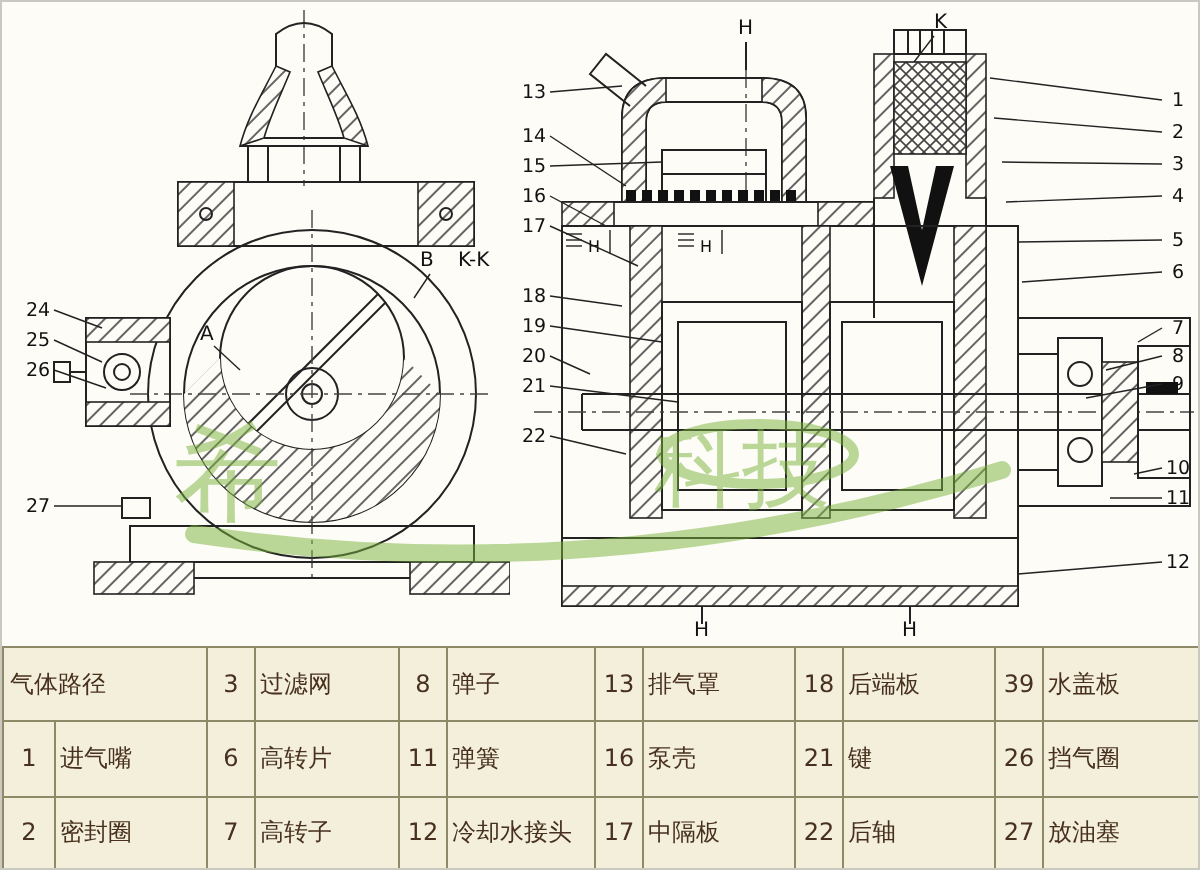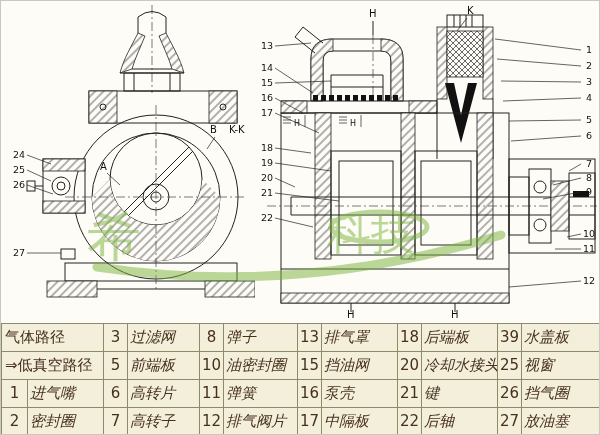--- a/index.html
+++ b/index.html
@@ -11,24 +11,24 @@
   .rv{left:254px;top:0;}
   .wm{left:78px;top:190px;pointer-events:none;}
   .ln{stroke:#222;fill:none;stroke-width:1;}
   .cl{stroke:#444;fill:none;stroke-width:0.7;stroke-dasharray:9 3 2 3;}
   .leader{stroke:#222;stroke-width:0.7;fill:none;}
   .callout{font-size:9.5px;fill:#111;text-anchor:middle;font-family:"DejaVu Sans",sans-serif;}
   .slabel{font-size:10px;fill:#111;font-family:"DejaVu Sans",sans-serif;}
   .slabel.sm{font-size:8px;}
   .legend{position:absolute;left:0;top:322px;width:600px;height:113px;border-collapse:collapse;
           table-layout:fixed;background:#f3efda;}
-  .legend td{border:1px solid #8e8966;font-size:15px;color:#47301d;white-space:nowrap;
+  .legend td{border:1px solid #8e8966;font-size:12px;color:#47301d;white-space:nowrap;
              overflow:hidden;padding:0 2px;height:21px;line-height:1.1;}
   td.num{text-align:center;padding:0;}
-  td.nm{text-align:left;font-style:italic;}
+  td.nm{text-align:left;}
   td.lbl{text-align:left;padding-left:3px;}
 </style>
 </head>
 <body>
 
 <div class="screen">
   <div class="draw-area">
 
     <svg class="lv" width="252" height="318" viewBox="0 0 252 318">
       <defs>
@@ -309,53 +309,40 @@
         <td class="num">8</td>
         <td class="nm">弹子</td>
         <td class="num">13</td>
         <td class="nm">排气罩</td>
         <td class="num">18</td>
         <td class="nm">后端板</td>
         <td class="num">39</td>
         <td class="nm">水盖板</td>
       </tr>
       <tr>
-        <td class="lbl" colspan="2">⇒低真空路径</td>
-        <td class="num">5</td>
-        <td class="nm">前端板</td>
-        <td class="num">10</td>
-        <td class="nm">油密封圈</td>
-        <td class="num">15</td>
-        <td class="nm">挡油网</td>
-        <td class="num">20</td>
-        <td class="nm">冷却水接头</td>
-        <td class="num">25</td>
-        <td class="nm">视窗</td>
-      </tr>
-      <tr>
         <td class="num">1</td>
         <td class="nm">进气嘴</td>
         <td class="num">6</td>
         <td class="nm">高转片</td>
         <td class="num">11</td>
         <td class="nm">弹簧</td>
         <td class="num">16</td>
         <td class="nm">泵壳</td>
         <td class="num">21</td>
         <td class="nm">键</td>
         <td class="num">26</td>
         <td class="nm">挡气圈</td>
       </tr>
       <tr>
         <td class="num">2</td>
         <td class="nm">密封圈</td>
         <td class="num">7</td>
         <td class="nm">高转子</td>
         <td class="num">12</td>
-        <td class="nm">排气阀片</td>
+        <td class="nm">冷却水接头</td>
         <td class="num">17</td>
         <td class="nm">中隔板</td>
         <td class="num">22</td>
         <td class="nm">后轴</td>
         <td class="num">27</td>
         <td class="nm">放油塞</td>
       </tr>
     </tbody>
   </table>
 </div>

